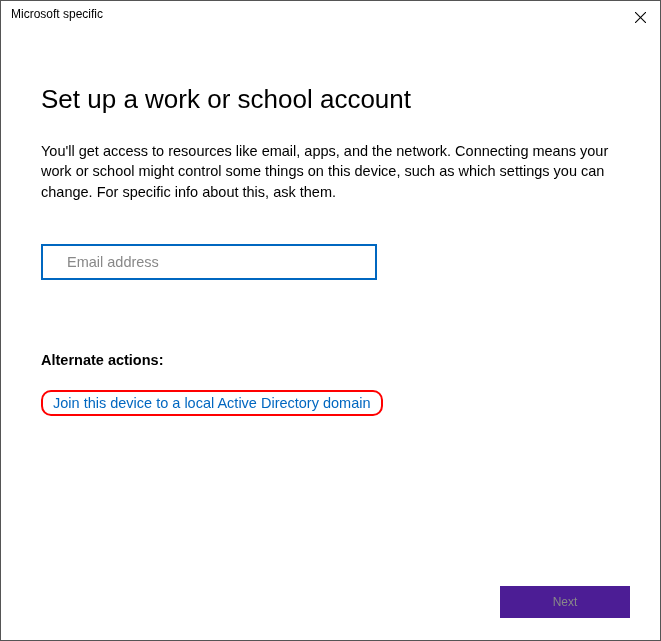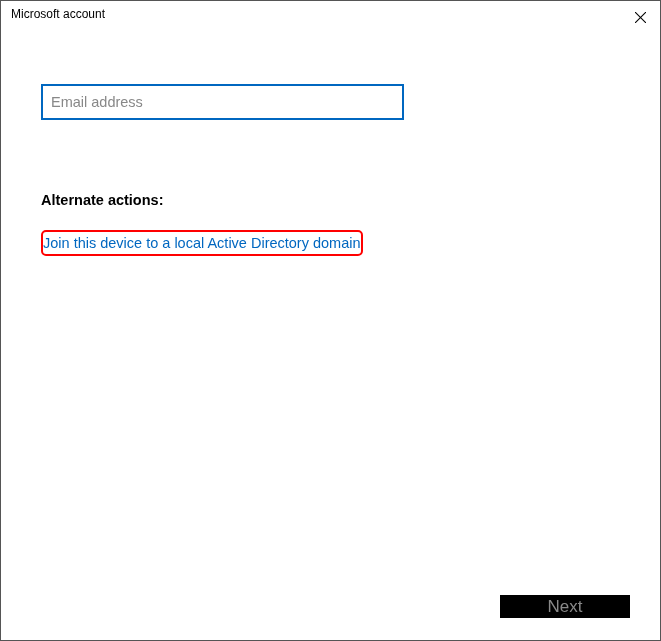--- a/index.html
+++ b/index.html
@@ -49,24 +49,24 @@
       color: #000;
       margin-bottom: 26px;
     }
     .description {
       font-size: 14.5px;
       color: #000;
       line-height: 1.4;
       margin-bottom: 42px;
     }
     .email-input {
-      width: 363px;
+      width: 336px;
       height: 36px;
       border: 2px solid #0067c0;
-      padding: 0 8px;
+      padding: 0 24px;
       font-size: 14.5px;
       color: #000;
       outline: none;
     }
     .email-input::placeholder {
       color: #888;
     }
     .alt-section {
       margin-top: 72px;
     }
@@ -86,55 +86,57 @@
       display: block;
       font-size: 14.5px;
       color: #0067c0;
       text-decoration: none;
       cursor: pointer;
       margin-bottom: 10px;
       width: fit-content;
     }
     .highlighted-link-wrapper {
       border: 2.5px solid #ff0000;
-      border-radius: 5px;
-      padding: 3px 0;
+      border-radius: 10px;
+      padding: 3px 10px;
       width: fit-content;
       margin-top: 2px;
     }
     .highlighted-link-wrapper .link {
       margin-bottom: 0;
     }
     .next-btn {
       position: absolute;
       right: 30px;
       bottom: 22px;
       width: 130px;
-      height: 23px;
-      background: #000000;
+      height: 32px;
+      background: #4c1d95;
       border: none;
       color: #898989;
-      font-size: 17px;
+      font-size: 12px;
       cursor: default;
     }
   </style>
 </head>
 <body>
 
 <div class="titlebar">
-  <span class="titlebar-title">Microsoft account</span>
+  <span class="titlebar-title">Microsoft specific</span>
   <div class="close-btn">
     <svg viewBox="0 0 10 10">
       <line x1="0" y1="0" x2="10" y2="10" stroke="#000" stroke-width="1"></line>
       <line x1="10" y1="0" x2="0" y2="10" stroke="#000" stroke-width="1"></line>
     </svg>
   </div>
 </div>
 
 <div class="content">
+  <h1 class="heading">Set up a work or school account</h1>
+  <p class="description">You'll get access to resources like email, apps, and the network. Connecting means your work or school might control some things on this device, such as which settings you can change. For specific info about this, ask them.</p>
   <input type="text" class="email-input" autofocus="" placeholder="Email address" style="">
 
   <div class="alt-section">
     <div class="alt-heading">Alternate actions:</div>
     <div class="highlighted-link-wrapper">
       <a class="link">Join this device to a local Active Directory domain</a>
     </div>
   </div>
 </div>
 

